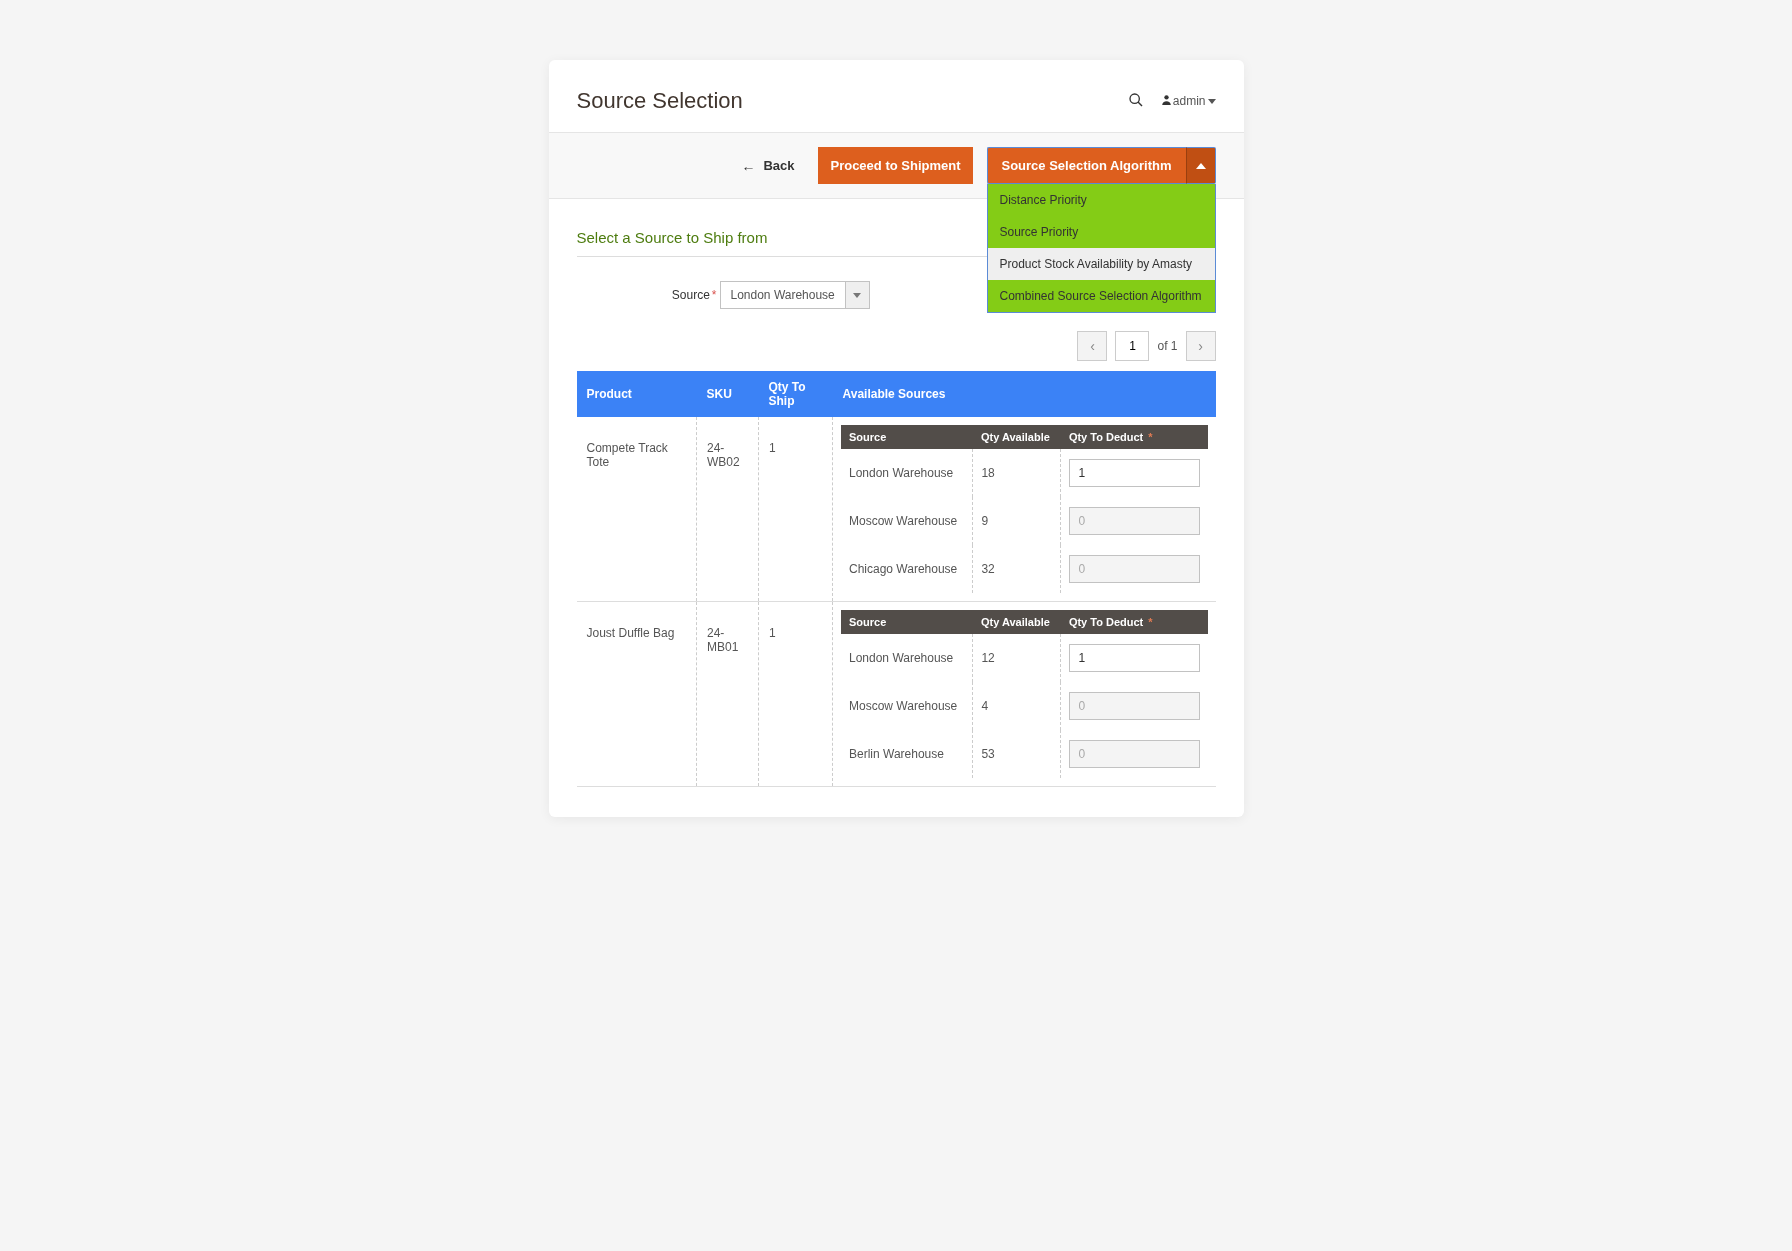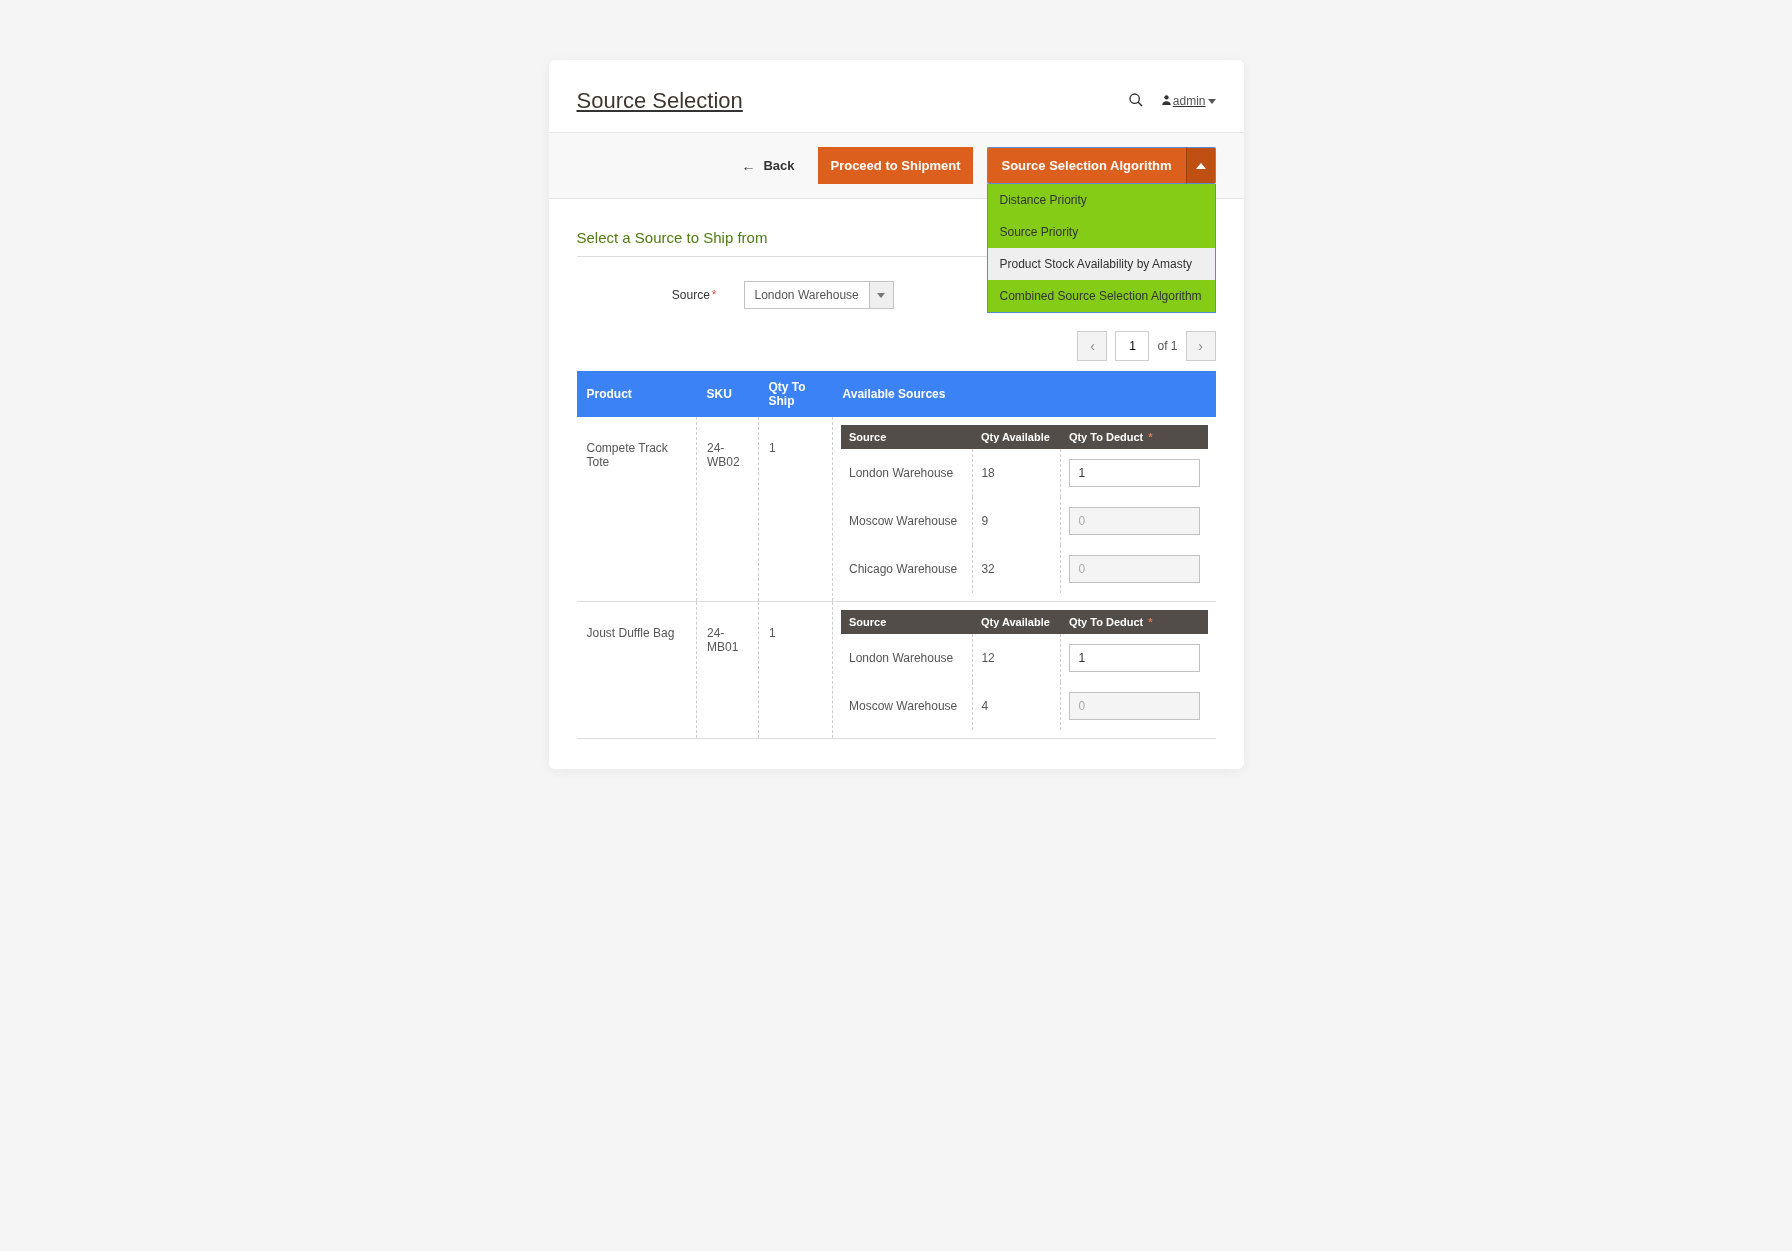--- a/index.html
+++ b/index.html
@@ -21,21 +21,20 @@
     position: relative;
   }
   .inner { padding: 0 28px; }
 
   
   .header {
     display: flex;
     justify-content: space-between;
     align-items: center;
     margin-bottom: 18px;
-    text-decoration: underline;
   }
   .page-title {
     font-size: 22px;
     font-weight: 400;
     color: #41362f;
   }
   .header-actions {
     display: flex;
     align-items: center;
     gap: 16px;
@@ -153,21 +152,21 @@
     color: #4d7c0f;
     margin-top: 30px;
     padding-bottom: 10px;
     border-bottom: 1px solid #ddd;
   }
 
   
   .form-row {
     display: flex;
     align-items: center;
-    gap: 27px;
+    gap: 3px;
     margin-top: 24px;
   }
   .form-label {
     width: 140px;
     text-align: right;
     font-size: 12px;
     color: #333;
   }
   .req { color: #d9534f; margin-left: 2px; }
   .select-wrap {
@@ -423,20 +422,25 @@
                   <tr>
                     <td class="col-src">London Warehouse</td>
                     <td class="col-qa">12</td>
                     <td class="col-qd"><input class="deduct-input" value="1" style=""></td>
                   </tr>
                   <tr>
                     <td class="col-src">Moscow Warehouse</td>
                     <td class="col-qa">4</td>
                     <td class="col-qd"><input class="deduct-input disabled" disabled="" value="0" style=""></td>
                   </tr>
+                  <tr>
+                    <td class="col-src">Berlin Warehouse</td>
+                    <td class="col-qa">53</td>
+                    <td class="col-qd"><input class="deduct-input disabled" disabled="" value="0" style=""></td>
+                  </tr>
                 </tbody>
               </table>
             </td>
           </tr>
         </tbody>
     </table>
   </div>
 
 </div>
 

